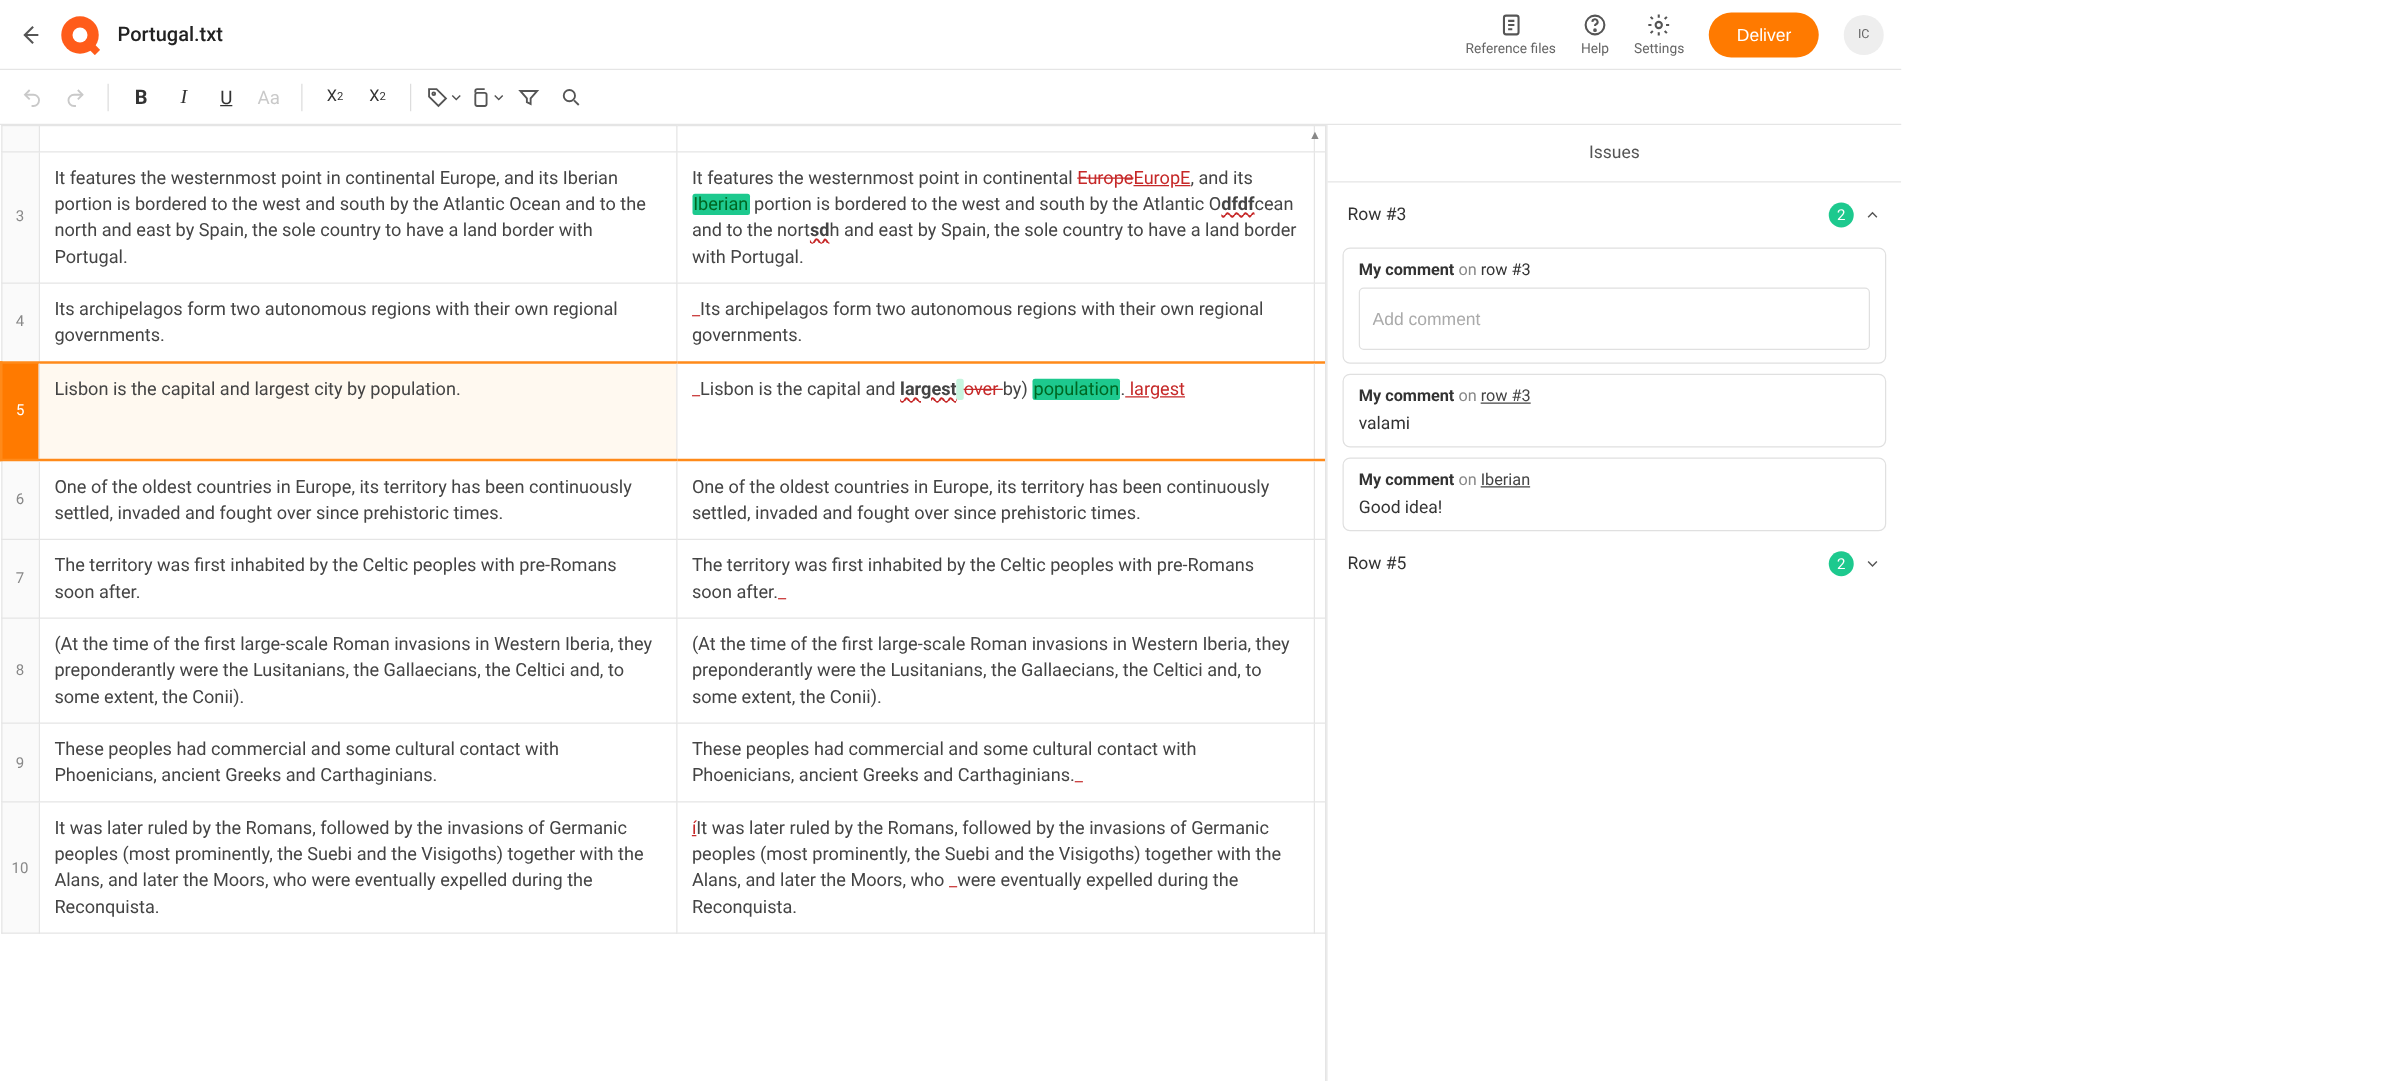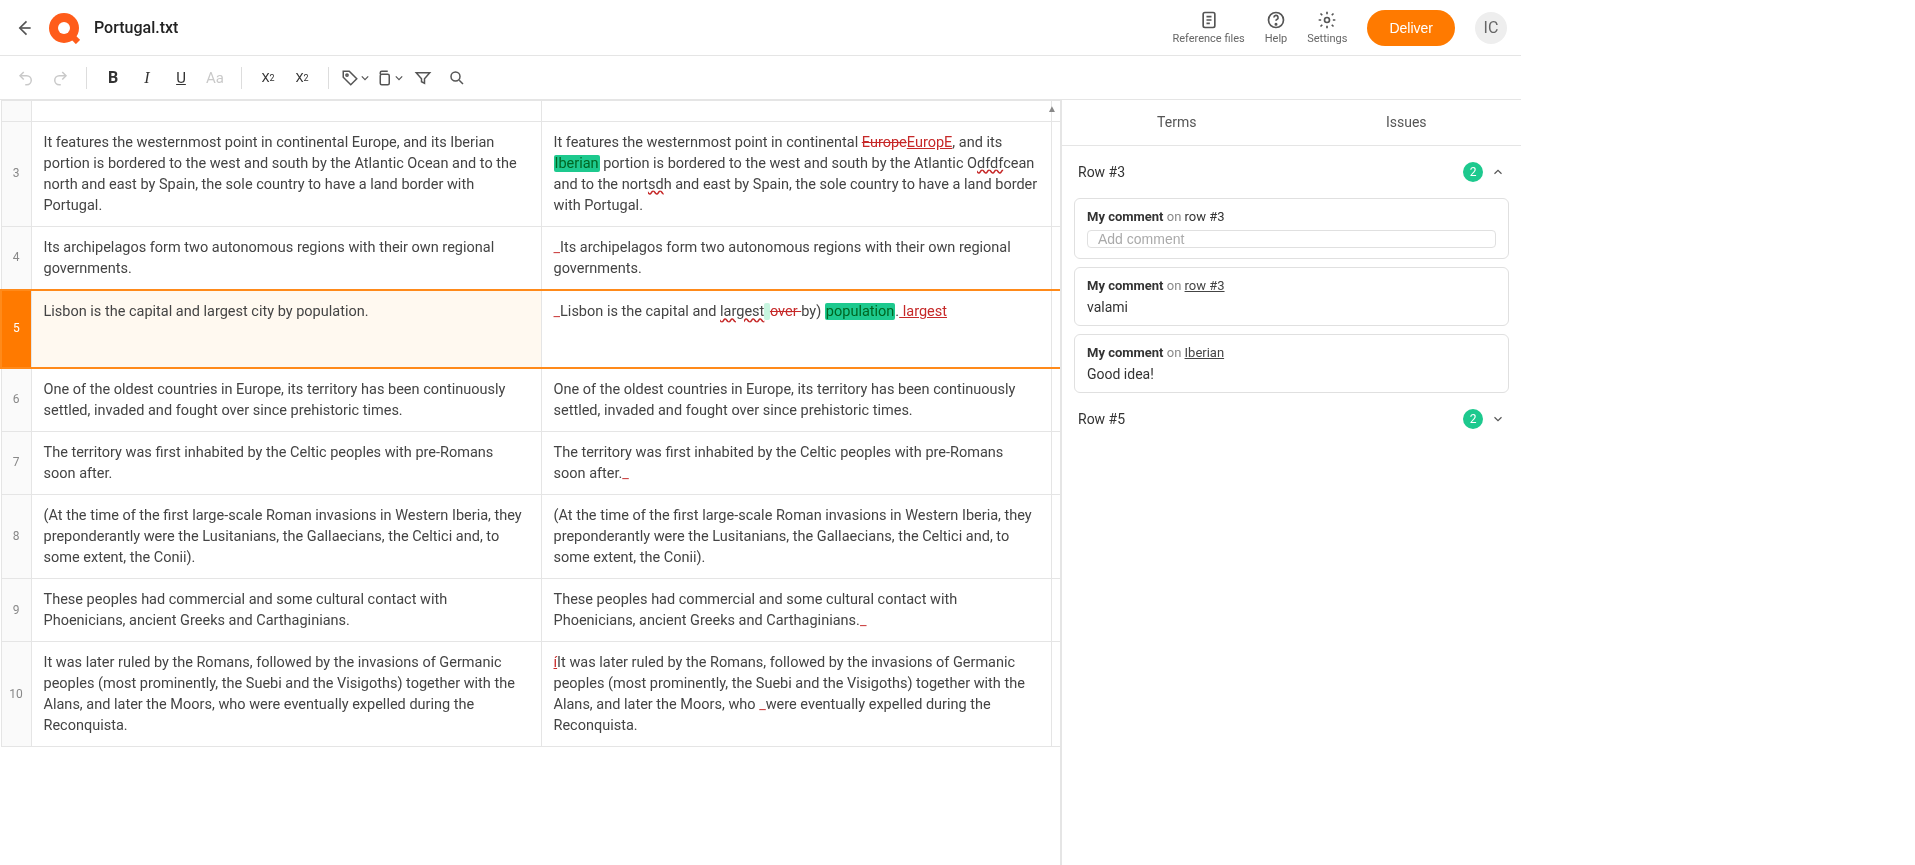--- a/index.html
+++ b/index.html
@@ -9,21 +9,21 @@
   
   .header { display: flex; align-items: center; height: 56px; border-bottom: 1px solid #e5e5e5; padding: 0 14px; gap: 14px; }
   .back-arrow { cursor: pointer; display: flex; align-items: center; }
   .logo { width: 32px; height: 32px; }
   .file-title { font-size: 16px; font-weight: 500; color: #222; flex: 0 0 auto; }
   .header-spacer { flex: 1; }
   .header-actions { display: flex; align-items: center; gap: 20px; }
   .header-action { display: flex; flex-direction: column; align-items: center; gap: 2px; cursor: pointer; text-align: right; }
   .header-action .ha-label { font-size: 11px; color: #666; }
   .deliver-btn { background: #ff7a00; color: #fff; border: none; border-radius: 22px; padding: 10px 22px; font-size: 14px; font-weight: 500; cursor: pointer; }
-  .avatar { width: 32px; height: 32px; border-radius: 50%; background: #eee; color: #666; display: flex; align-items: center; justify-content: center; font-size: 16px; }
+  .avatar { width: 32px; height: 32px; border-radius: 50%; background: #eee; color: #666; display: flex; align-items: center; justify-content: center; font-size: 10px; }
 
   
   .toolbar { display: flex; align-items: center; height: 44px; padding: 0 12px; gap: 6px; border-bottom: 1px solid #e5e5e5; }
   .tb-btn { width: 28px; height: 28px; display: flex; align-items: center; justify-content: center; cursor: pointer; border-radius: 4px; }
   .tb-sep { width: 1px; height: 22px; background: #ddd; margin: 0 6px; }
   .tb-disabled { opacity: 0.45; cursor: default; }
   .tb-bold { font-weight: 700; font-size: 16px; }
   .tb-italic { font-style: italic; font-size: 16px; font-family: serif; }
   .tb-underline { text-decoration: underline; font-size: 15px; }
   .tb-aa { font-size: 15px; color: #888; }
@@ -48,21 +48,21 @@
 
   .row-active td.num { background: #ff7a00; color: #fff; }
   .row-active td.src { background: #fff9f0; }
   .row-active td.tgt { background: #fff; }
   .row-active td.tgt, .row-active td.src, .row-active td.cb { border-top: 2px solid #ff8a1a; border-bottom: 2px solid #ff8a1a; }
   .row-active td.cb { border-right: 2px solid #ff8a1a; }
   .row-active td.num { border-left: 2px solid #ff8a1a; border-top: 2px solid #ff8a1a; border-bottom: 2px solid #ff8a1a; }
 
   
   .strike-red { color: #c62828; text-decoration: line-through; }
-  .wavy-red { text-decoration: underline wavy #c62828; }
+  .wavy-red { text-decoration: underline wavy #c62828; font-weight: bold; }
   .hl-green { background: #1dc98e; color: #062; border-radius: 2px; padding: 0 1px; }
   .ins-red { color: #c62828; text-decoration: underline; }
   .ws-marker { color: #c44; }
   .ws-green { background:#c7f5df; color:#050; padding:0 1px; border-radius:2px;}
 
   
   .sidebar { width: 460px; display: flex; flex-direction: column; border-left: 1px solid #e5e5e5; }
   .side-tabs { display: flex; border-bottom: 1px solid #e5e5e5; height: 46px; }
   .side-tab { flex: 1; display: flex; align-items: center; justify-content: center; font-size: 14px; color: #555; cursor: pointer; border-bottom: 2px solid transparent; }
   .side-tab.active { color: #222; border-bottom-color: #444; font-weight: 500; }
@@ -71,21 +71,21 @@
   .row-group-hd { display: flex; align-items: center; justify-content: space-between; padding: 8px 4px; cursor: pointer; }
   .row-group-hd .rg-title { font-size: 14px; color: #333; }
   .rg-right { display: flex; align-items: center; gap: 8px; }
   .badge-green { background: #1dc98e; color: #fff; border-radius: 50%; width: 20px; height: 20px; display: inline-flex; align-items: center; justify-content: center; font-size: 12px; }
 
   .comment-card { border: 1px solid #e0e0e0; border-radius: 6px; padding: 10px 12px; margin: 8px 0; }
   .cc-head { font-size: 13px; margin-bottom: 6px; }
   .cc-head .low { color: #888; }
   .cc-head .lk { color: #444; text-decoration: underline; cursor: pointer; }
   .cc-body { font-size: 14px; color: #333; }
-  .comment-input { width: 100%; border: 1px solid #e0e0e0; border-radius: 4px; padding: 0 10px; font-size: 14px; color: #333; }
+  .comment-input { width: 100%; border: 1px solid #e0e0e0; border-radius: 4px; padding: 16px 10px; font-size: 14px; color: #333; }
   .comment-input::placeholder { color: #aaa; }
 
   
   .sb-arrow { position: absolute; right: 0; top: 0; width: 16px; height: 16px; color: #888; font-size: 10px; display:flex; align-items:center; justify-content:center;}
 
   svg { display: block; }
 </style>
 </head>
 <body>
 
@@ -327,21 +327,20 @@
               </div>
             </td>
           </tr>
 
         </tbody>
       </table>
     </div>
 
     <div class="sidebar">
       <div class="side-tabs">
-        <div class="side-tab">Terms</div>
         <div class="side-tab">Issues</div>
       </div>
       <div class="side-body">
 
         <div class="row-group-hd">
           <span class="rg-title">Row #3</span>
           <span class="rg-right">
             <span class="badge-green">2</span>
             <svg width="14" height="14" viewBox="0 0 24 24" fill="none" stroke="#555" stroke-width="2">
                 <path d="M6 15l6-6 6 6"></path>

